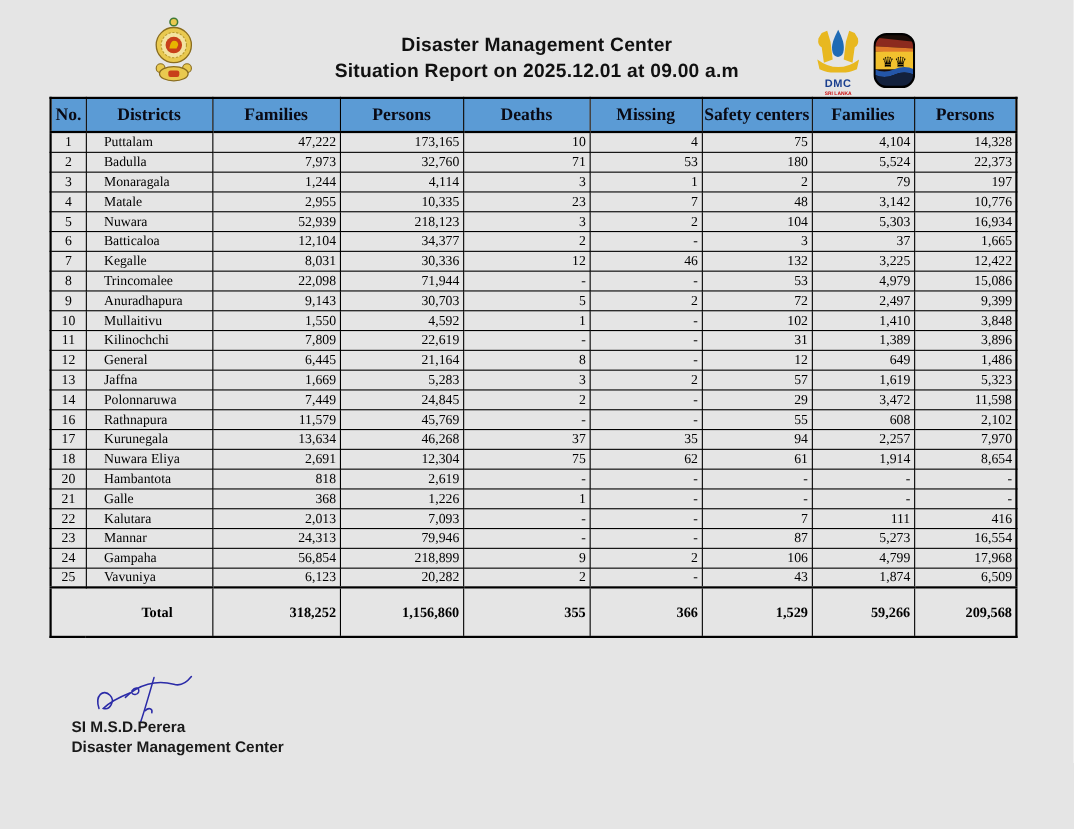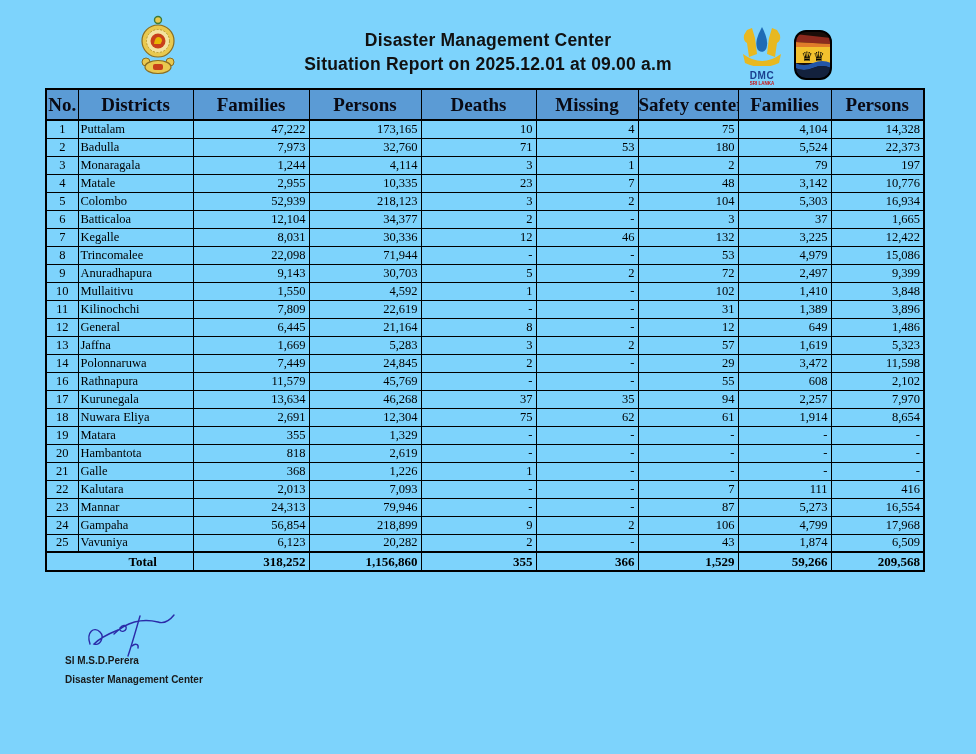--- a/index.html
+++ b/index.html
@@ -1,52 +1,52 @@
 <!DOCTYPE html>
 <html><head>
 <meta charset="utf-8">
 <style>
   * { margin:0; padding:0; box-sizing:border-box; }
   body { background:#fff; font-family:"Liberation Sans", sans-serif; }
-  .page { position:relative; width:976px; height:754px; background:#7dd3fc; overflow:hidden; }
+  .page { position:relative; width:976px; height:754px; background:#e5e5e5; overflow:hidden; }
 
   
   .emblem { position:absolute; left:138px; top:14px; }
   .titles { position:absolute; left:0; top:28px; width:976px; text-align:center; }
   .title-line { font-size:17.5px; font-weight:bold; color:#111; line-height:24px; letter-spacing:0.2px; }
   .logo-dmc { position:absolute; left:736px; top:26px; width:52px; text-align:center; }
   .dmc-word { font-size:10px; font-weight:bold; color:#1a3f8f; line-height:10px; margin-top:1px; letter-spacing:0.5px;}
   .dmc-sub { font-size:4.5px; font-weight:bold; color:#cc1111; line-height:6px; }
   .logo-ministry { position:absolute; left:794px; top:30px; }
 
   
   table.report { position:absolute; left:45px; top:88px; width:878px; border-collapse:collapse; table-layout:fixed; }
   table.report th, table.report td { border:1px solid #000; overflow:hidden; white-space:nowrap; }
   table.report { border:2px solid #000; }
   thead th {
     background:#5b9bd5; height:31px; font-family:"Liberation Serif", serif;
-    font-weight:bold; font-size:19px; color:#0a0a14; text-align:center;
+    font-weight:bold; font-size:16px; color:#0a0a14; text-align:center;
     border-bottom:2px solid #000 !important;
   }
   tbody td { height:18px; font-family:"Liberation Serif", serif; font-size:12.5px; color:#000; }
   td.c { text-align:center; }
-  td.l { text-align:left; padding-left:2px; }
+  td.l { text-align:left; padding-left:16px; }
   td.r { text-align:right; padding-right:3px; }
   tfoot td {
-    height:19px; font-family:"Liberation Serif", serif; font-weight:bold; font-size:13px;
+    height:45px; font-family:"Liberation Serif", serif; font-weight:bold; font-size:13px;
     border-top:2px solid #000 !important;
     padding-left:46px;
   }
   tfoot td.total-label { text-align:center; }
   tfoot td.r { text-align:right; padding-right:3px; }
 
   
   .sig-draw { position:absolute; left:84px; top:610px; }
   .sig-block { position:absolute; left:65px; top:651px; }
-  .sig-line { font-size:10px; font-weight:bold; color:#1a1a1a; line-height:19px; }
+  .sig-line { font-size:14px; font-weight:bold; color:#1a1a1a; line-height:19px; }
 </style>
 </head>
 <body>
 
 <div class="page">
 
   <div class="emblem">
     <svg width="40" height="64" viewBox="0 0 40 64">
       <circle cx="20" cy="6" r="3.5" fill="#e9c94f" stroke="#3f7a36" stroke-width="1.4"></circle>
       <circle cx="20" cy="27" r="16" fill="#e9c94f" stroke="#8a6d1f" stroke-width="1.2"></circle>
@@ -161,21 +161,21 @@
           <td class="r">2,955</td>
           <td class="r">10,335</td>
           <td class="r">23</td>
           <td class="r">7</td>
           <td class="r">48</td>
           <td class="r">3,142</td>
           <td class="r">10,776</td>
         </tr>
         <tr>
           <td class="c">5</td>
-          <td class="l">Colombo</td>
+          <td class="l">Nuwara</td>
           <td class="r">52,939</td>
           <td class="r">218,123</td>
           <td class="r">3</td>
           <td class="r">2</td>
           <td class="r">104</td>
           <td class="r">5,303</td>
           <td class="r">16,934</td>
         </tr>
         <tr>
           <td class="c">6</td>
@@ -301,31 +301,20 @@
         <tr>
           <td class="c">18</td>
           <td class="l">Nuwara Eliya</td>
           <td class="r">2,691</td>
           <td class="r">12,304</td>
           <td class="r">75</td>
           <td class="r">62</td>
           <td class="r">61</td>
           <td class="r">1,914</td>
           <td class="r">8,654</td>
-        </tr>
-        <tr>
-          <td class="c">19</td>
-          <td class="l">Matara</td>
-          <td class="r">355</td>
-          <td class="r">1,329</td>
-          <td class="r">-</td>
-          <td class="r">-</td>
-          <td class="r">-</td>
-          <td class="r">-</td>
-          <td class="r">-</td>
         </tr>
         <tr>
           <td class="c">20</td>
           <td class="l">Hambantota</td>
           <td class="r">818</td>
           <td class="r">2,619</td>
           <td class="r">-</td>
           <td class="r">-</td>
           <td class="r">-</td>
           <td class="r">-</td>

